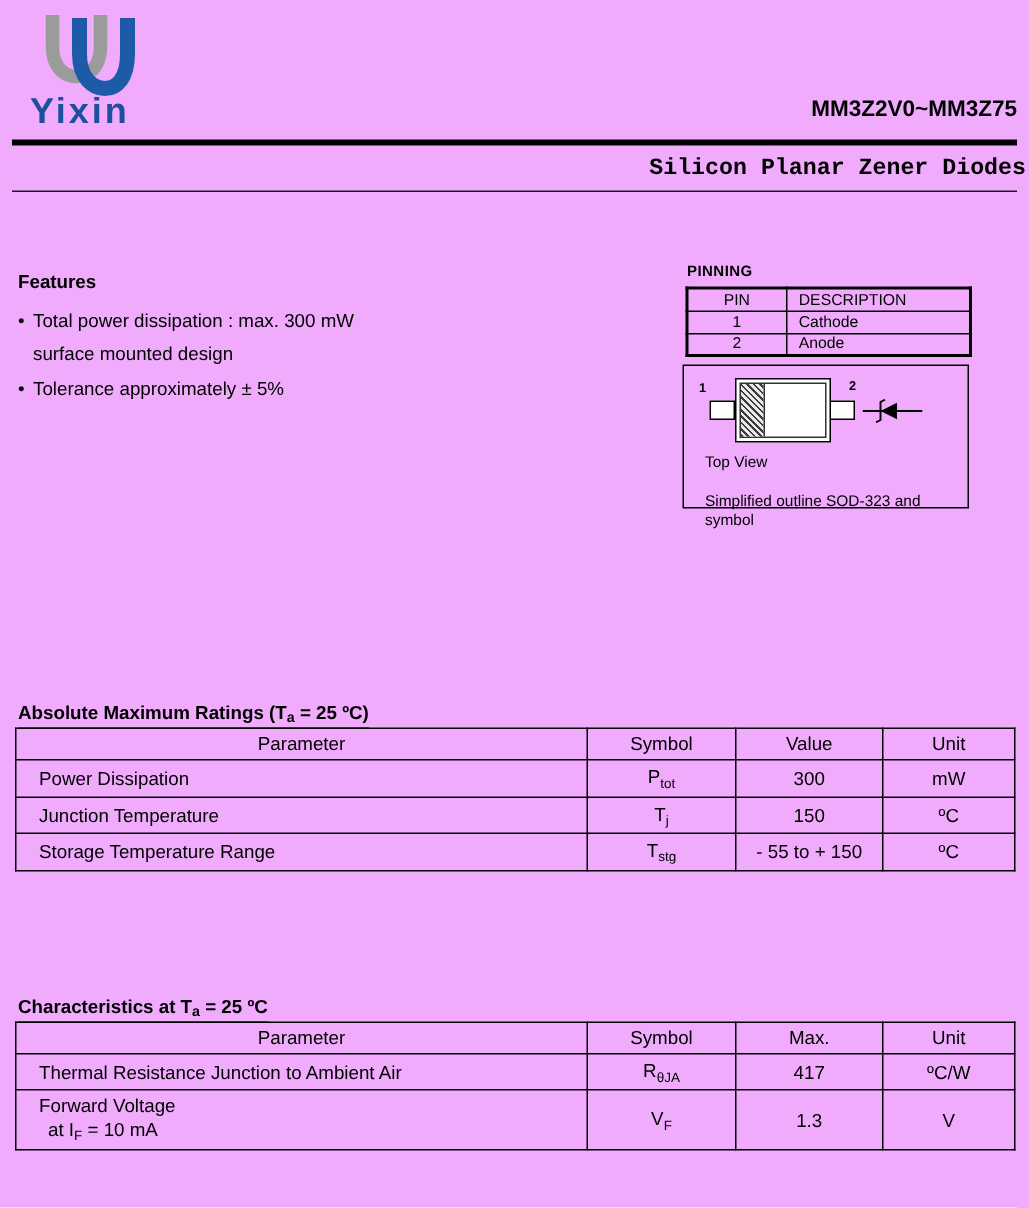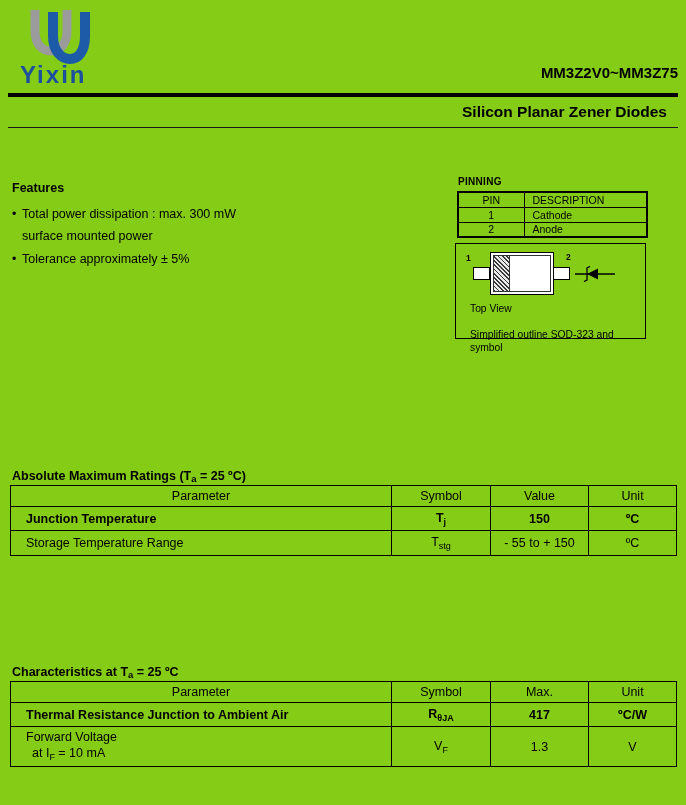--- a/index.html
+++ b/index.html
@@ -1,29 +1,29 @@
 <!DOCTYPE html>
 <html><head>
 <meta charset="utf-8">
 <style>
   * { margin:0; padding:0; box-sizing:border-box; }
   html,body { background:#fff; }
   .page {
-    position:relative; width:686px; height:805px; background:#84cc16;
+    position:relative; width:686px; height:805px; background:#f0abfc;
     font-family:"Liberation Sans", sans-serif; color:#000; overflow:hidden;
   }
   .abs { position:absolute; }
 
   
   .brand { left:20px; top:61px; font-size:24px; font-weight:bold; color:#1d4f9c; letter-spacing:2px; }
 
   
   .doc-title { right:8px; top:64px; font-size:15px; font-weight:bold; }
   .rule-thick { left:8px; width:670px; top:93px; height:3.5px; background:#000; }
-  .doc-subtitle { right:19px; top:103px; font-size:15.5px; font-weight:bold; }
+  .doc-subtitle { right:2px; top:103px; font-size:15.5px; font-weight:bold;font-family:Liberation Mono, monospace; }
   .rule-thin { left:8px; width:670px; top:127px; height:1px; background:#1a1a1a; }
 
   
   .features { left:12px; top:181px; font-size:12.5px; }
   .features h3 { font-size:12.5px; font-weight:bold; margin-bottom:8px; }
   .feat-line { line-height:22.4px; white-space:nowrap; }
   .feat-line .bullet { display:inline-block; width:10px; }
 
   
   .pin-label { left:458px; top:176px; font-size:10px; font-weight:bold; letter-spacing:0.3px; }
@@ -56,21 +56,21 @@
 
   
   .dtable { border-collapse:collapse; table-layout:fixed; font-size:12.5px; }
   .dtable th, .dtable td { border:1.5px solid #000; padding:0; }
   .dtable th { font-weight:normal; text-align:center; height:21px; }
   .dtable td { text-align:center; }
   .dtable td.param { text-align:left; padding-left:15px; }
   .amr-table { left:10px; top:485px; }
   .chr-table { left:10px; top:681px; }
   .col-param { width:381px; } .col-sym { width:99px; } .col-val { width:98px; } .col-unit { width:88px; }
-  .r25 td { height:25px; } .r24 td { height:24px;font-weight:bold; } .r40 td { height:40px;text-align:center; }
+  .r25 td { height:25px; } .r24 td { height:24px; } .r40 td { height:40px;text-align:center; }
   .sym-sub { font-size:9px; vertical-align:-3px; }
   .param2 { display:block; padding-left:6px; line-height:16px; }
   .param-l1 { display:block; line-height:16px; padding-top:1px; }
 </style>
 </head>
 <body>
 
 <div class="page">
 
   <svg class="abs" style="left:27px; top:9px;" width="66" height="56" viewBox="0 0 66 56">
@@ -83,21 +83,21 @@
   <div class="abs rule-thick"></div>
   <div class="abs doc-subtitle">Silicon Planar Zener Diodes</div>
   <div class="abs rule-thin"></div>
 
   <div class="abs features">
     <h3>Features</h3>
     <div class="feat-line">
       <span class="bullet">•</span><span>Total power dissipation : max. 300 mW</span>
     </div>
     <div class="feat-line">
-      <span class="bullet"></span><span>surface mounted power</span>
+      <span class="bullet"></span><span>surface mounted design</span>
     </div>
     <div class="feat-line">
       <span class="bullet">•</span><span>Tolerance approximately ± 5%</span>
     </div>
   </div>
 
   <div class="abs pin-label">PINNING</div>
   <table class="abs pin-table">
     <tbody>
         <tr>
@@ -145,20 +145,26 @@
         <col class="col-val">
         <col class="col-unit">
       </colgroup>
     <tbody>
         <tr>
       <th>Parameter</th>
       <th>Symbol</th>
       <th>Value</th>
       <th>Unit</th>
     </tr>
+    <tr class="r25">
+      <td class="param">Power Dissipation</td>
+      <td><span>P</span><span class="sym-sub">tot</span></td>
+      <td>300</td>
+      <td>mW</td>
+    </tr>
     <tr class="r24">
       <td class="param">Junction Temperature</td>
       <td><span>T</span><span class="sym-sub">j</span></td>
       <td>150</td>
       <td>ºC</td>
     </tr>
     <tr class="r25">
       <td class="param">Storage Temperature Range</td>
       <td><span>T</span><span class="sym-sub">stg</span></td>
       <td>- 55 to + 150</td>

